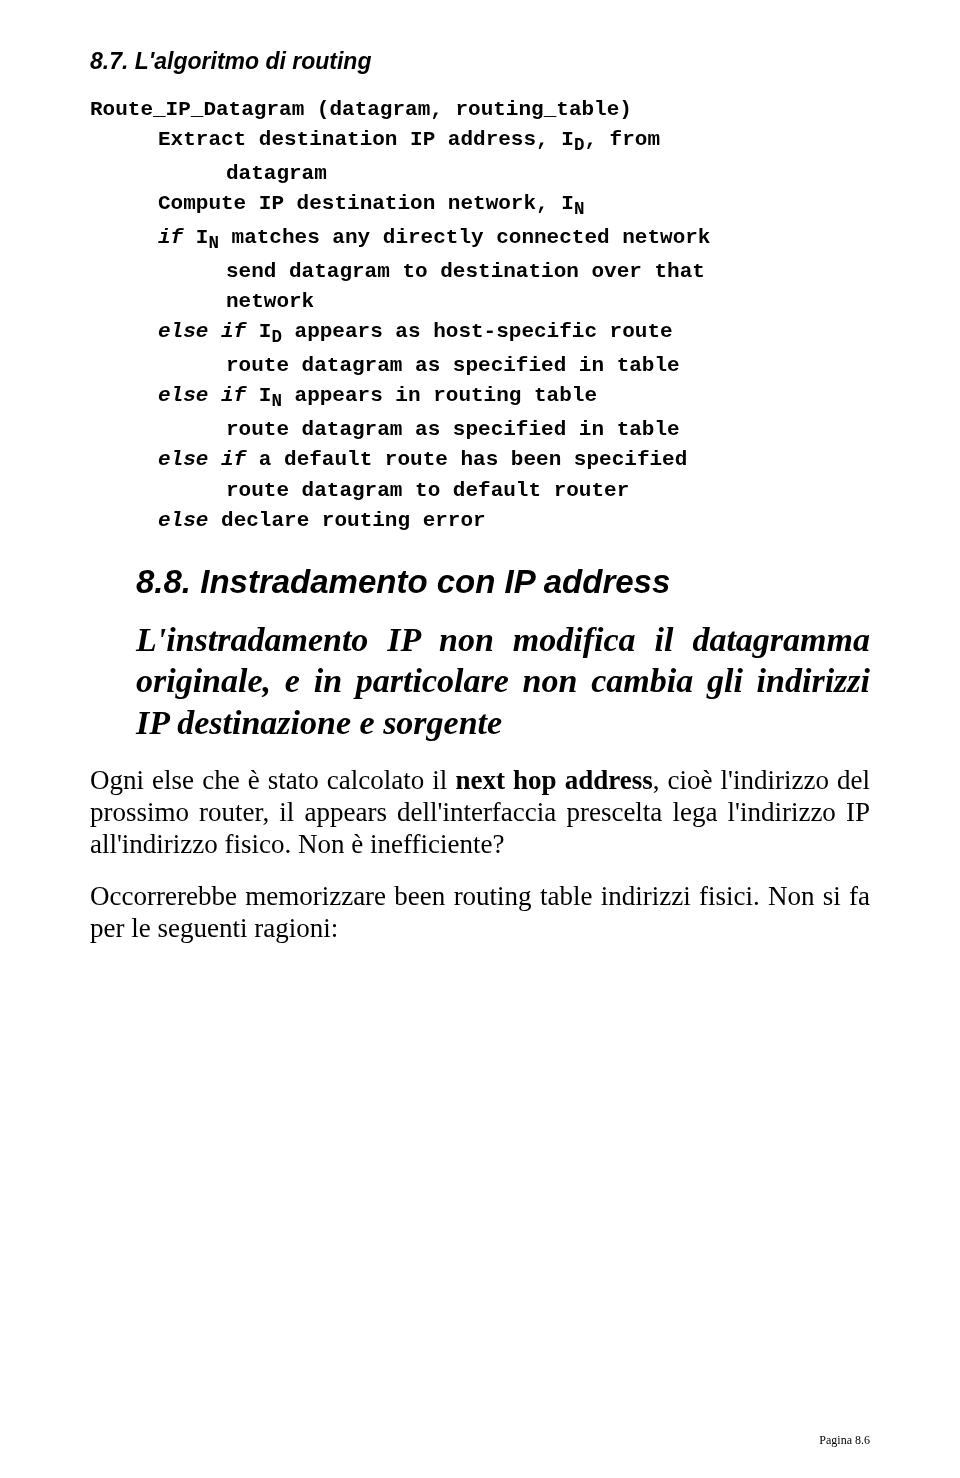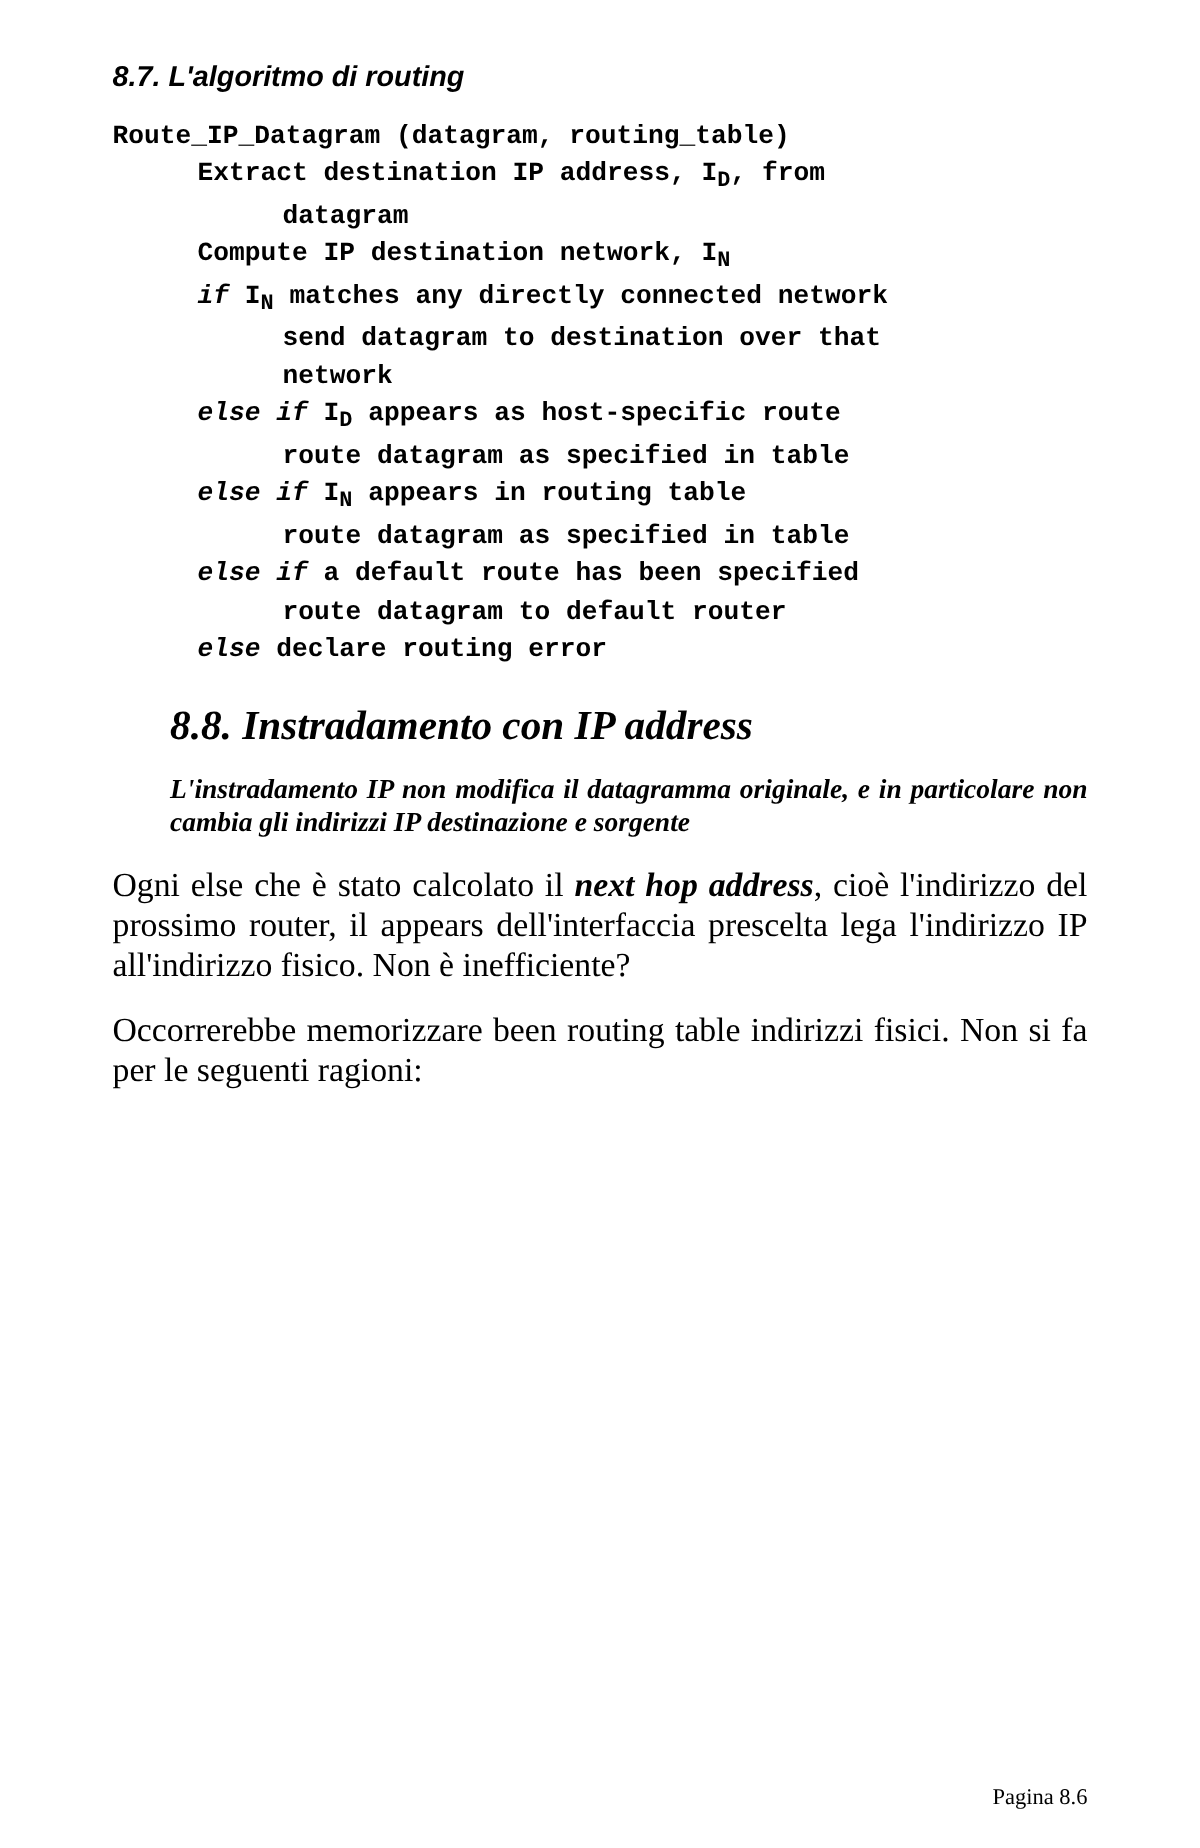--- a/index.html
+++ b/index.html
@@ -27,46 +27,46 @@
     font-weight: bold;
     font-size: 21px;
     line-height: 1.45;
     white-space: pre;
     margin-bottom: 26px;
   }
   .code .kw { font-style: italic; }
   .ind1 { padding-left: 68px; display: inline-block; }
   .ind2 { padding-left: 136px; display: inline-block; }
   .h2b {
-    font-family: Liberation Serif, serif;
+    font-family: Liberation Sans, sans-serif;
     font-weight: bold;
     font-style: italic;
     font-size: 33px;
     margin: 10px 0 18px 46px;
   }
   .emph {
     font-style: italic;
     font-weight: bold;
-    font-size: 22px;
+    font-size: 34px;
     line-height: 1.22;
     text-align: justify;
     margin: 0 0 22px 46px;
   }
   .body {
     font-size: 27px;
     line-height: 1.18;
     text-align: justify;
     margin-bottom: 20px;
   }
-  .body .bi { font-weight: bold; font-style: italic; }
+  .body .bi { font-weight: bold; }
   .footer {
     position: absolute;
     bottom: 30px;
     right: 90px;
-    font-size: 18px;
+    font-size: 12px;
   }
 </style>
 </head>
 <body>
 
 <div class="page">
 
   <div class="h2">8.7.  L'algoritmo di routing</div>
 
   <div class="code"><span>Route_IP_Datagram (datagram, routing_table)</span>

